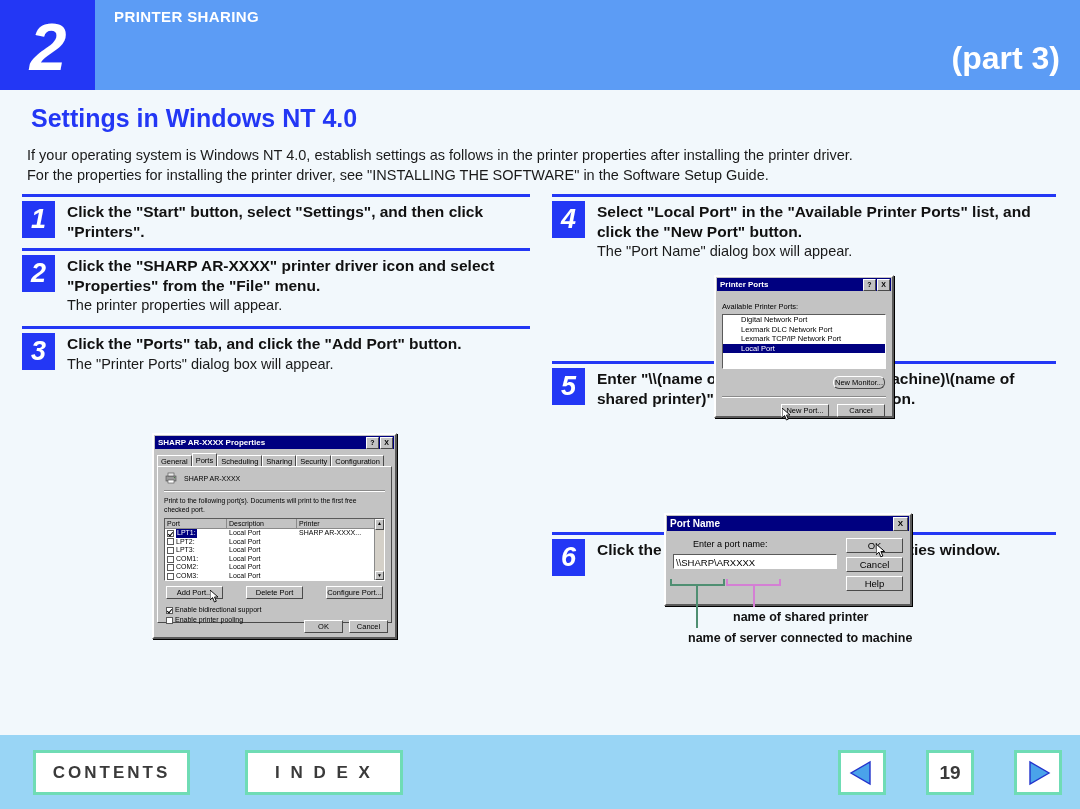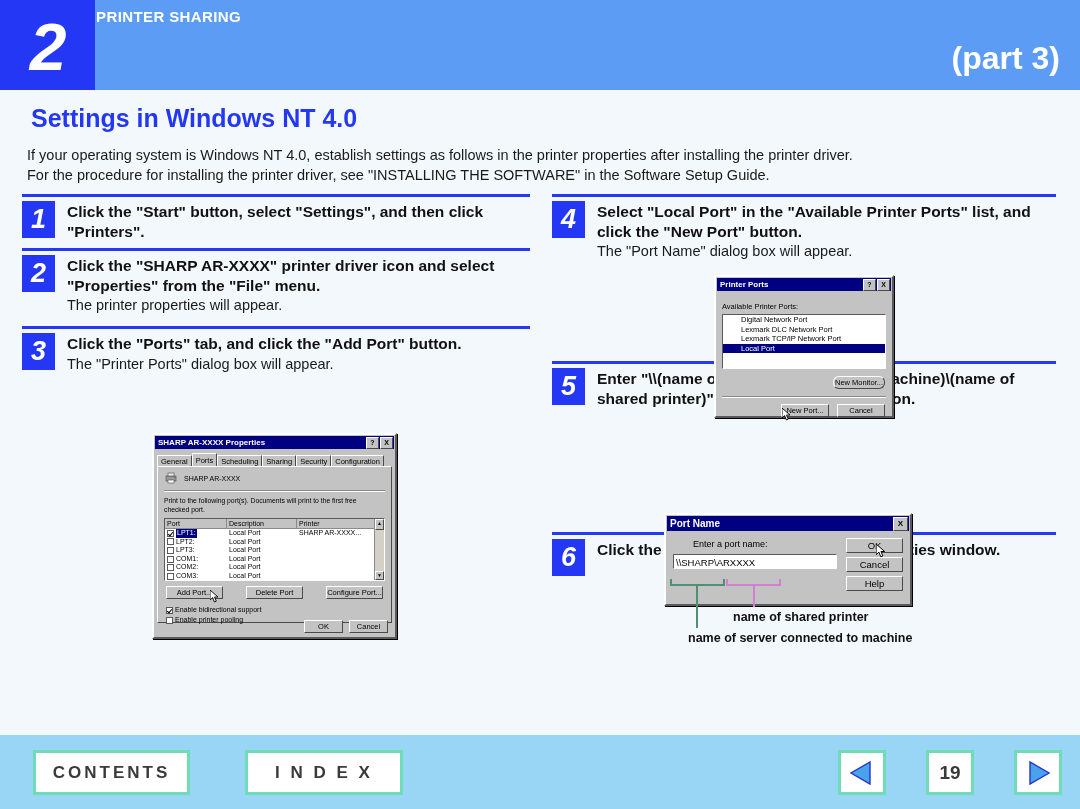--- a/index.html
+++ b/index.html
@@ -38,21 +38,21 @@
     text-align: center;
     font-size: 66px;
     font-weight: bold;
     font-style: italic;
     color: #ffffff;
     line-height: 86px;
     letter-spacing: -1px;
   }
   .header-kicker {
     position: absolute;
-    left: 96px; top: 8px;
+    left: 114px; top: 8px;
     font-size: 15px;
     font-weight: bold;
     color: #ffffff;
     letter-spacing: 0.4px;
   }
   .header-title {
     position: absolute;
     left: 108px; top: 22px;
     font-size: 47px;
     font-weight: bold;
@@ -328,21 +328,21 @@
   <div class="header-kicker">PRINTER SHARING</div>
   <div class="header-part">(part 3)</div>
 </div>
 
 <div class="page">
 
   <div class="section-title">Settings in Windows NT 4.0</div>
 
   <div class="intro">
     <div>If your operating system is Windows NT 4.0, establish settings as follows in the printer properties after installing the printer driver.</div>
-    <div>For the procedure for installing the printer driver, see "INSTALLING THE SOFTWARE" in the Software Setup Guide.</div>
+    <div>For the properties for installing the printer driver, see "INSTALLING THE SOFTWARE" in the Software Setup Guide.</div>
   </div>
 
   <div class="col-left">
 
     <div class="step" style="margin-bottom:7px;">
       <div class="step-rule"></div>
       <div class="step-row">
         <div class="step-badge">1</div>
         <div class="step-text">
           <div class="step-head">Click the "Start" button, select "Settings", and then click "Printers".</div>

